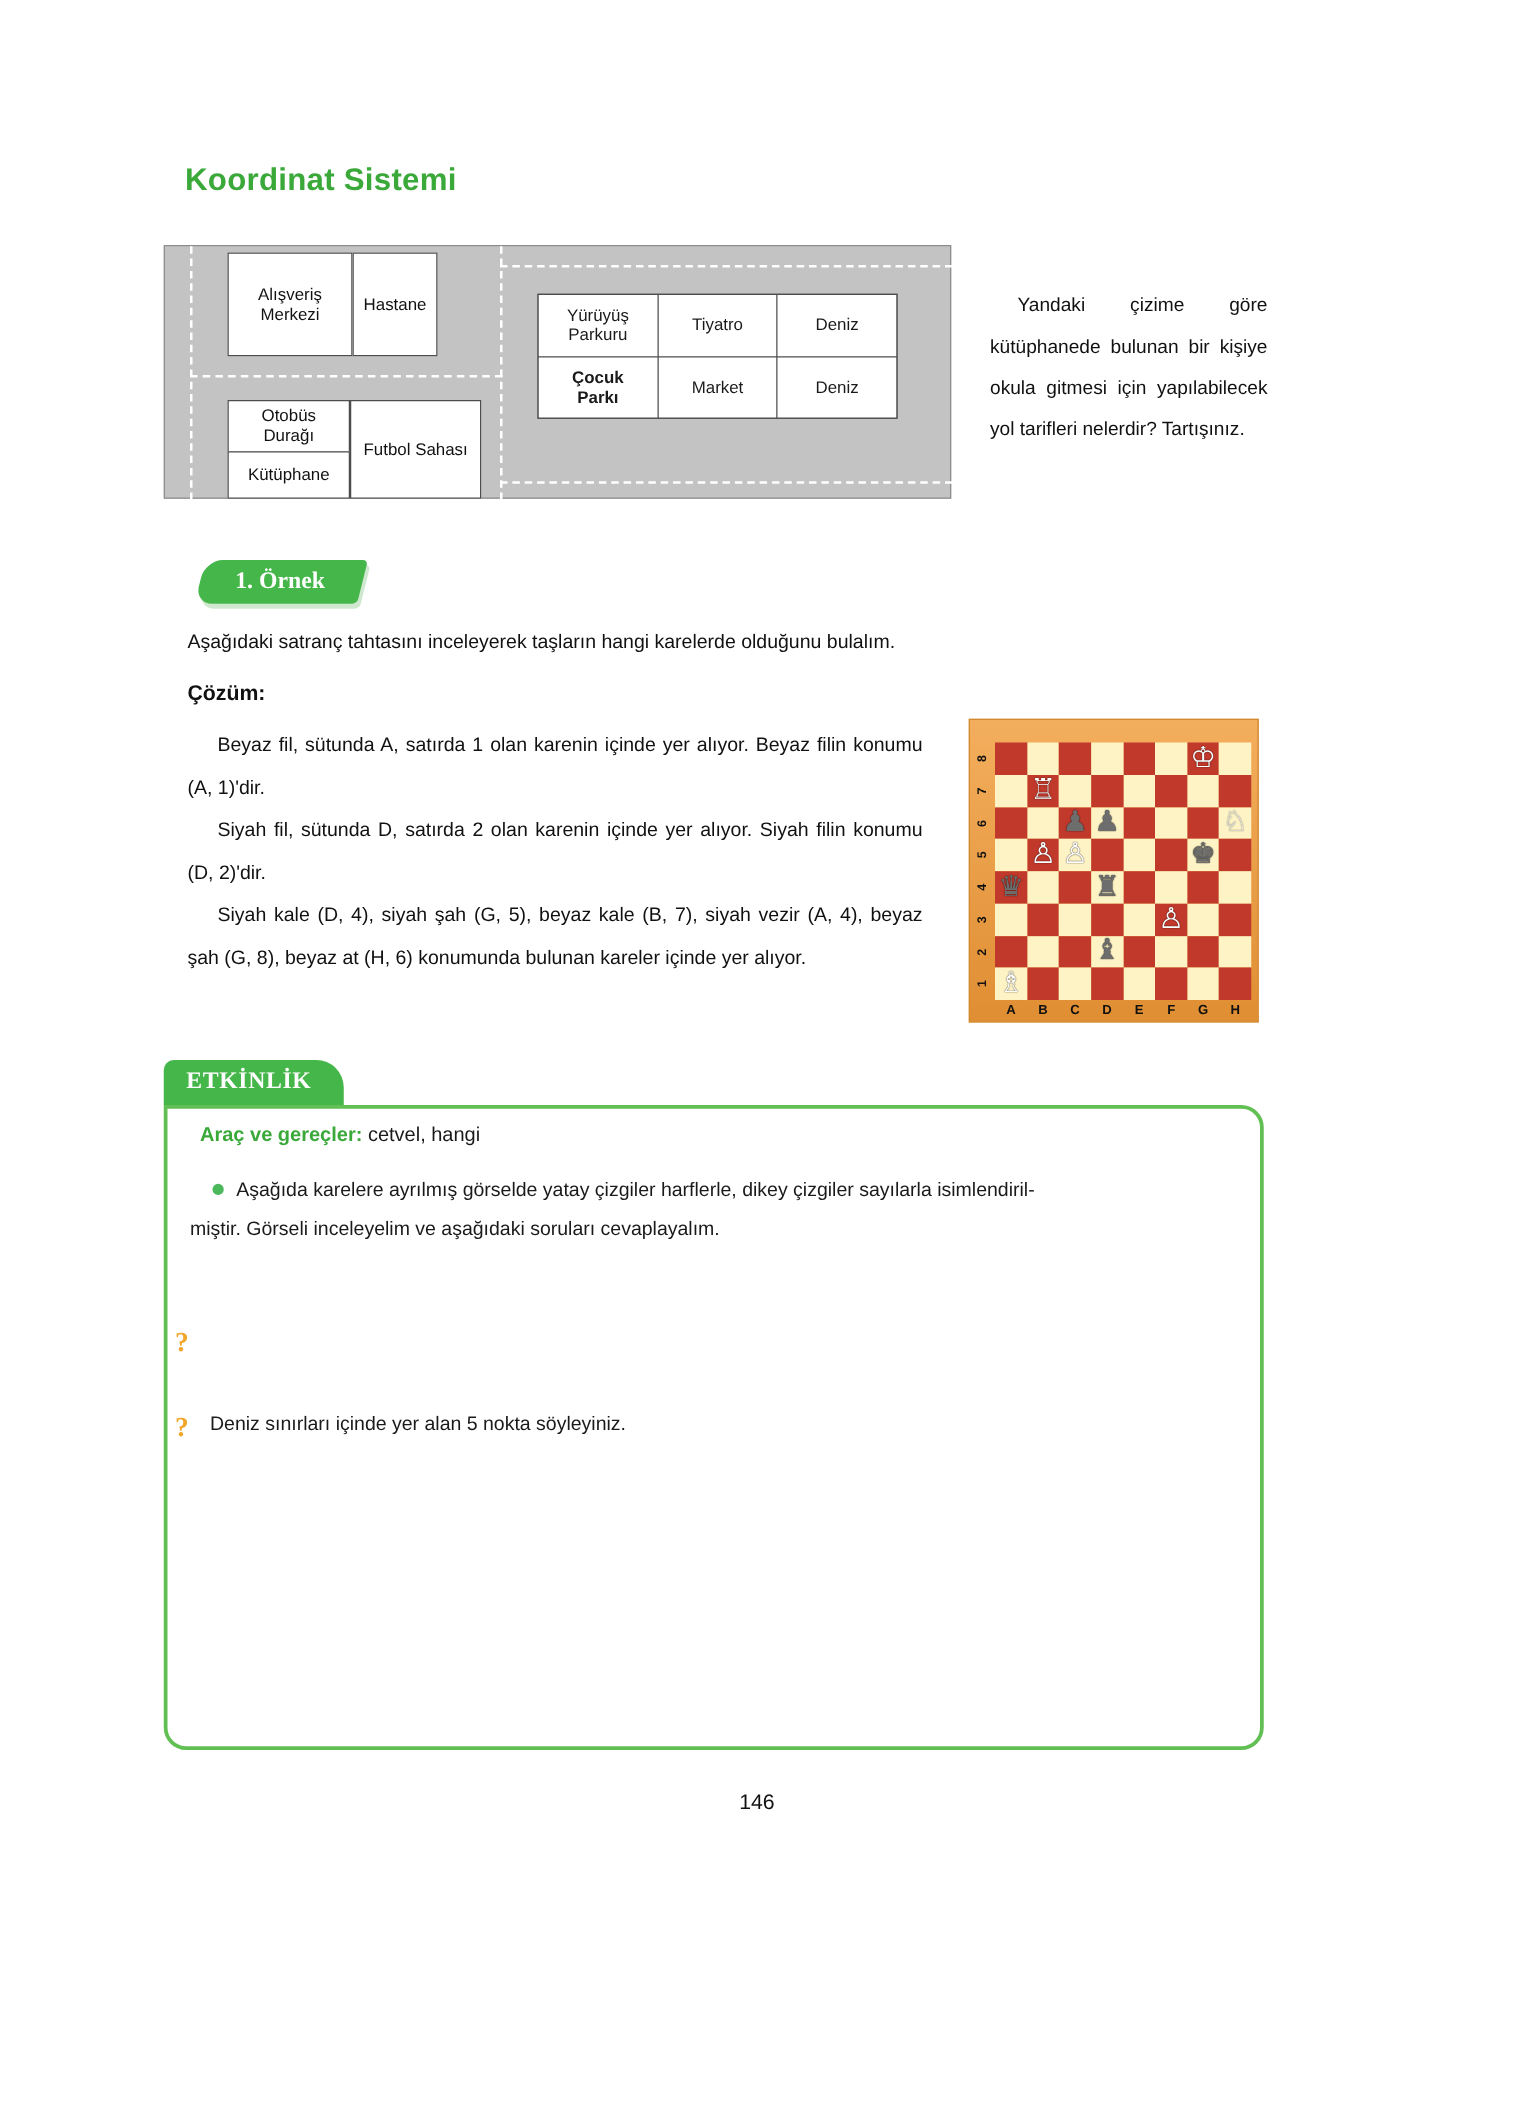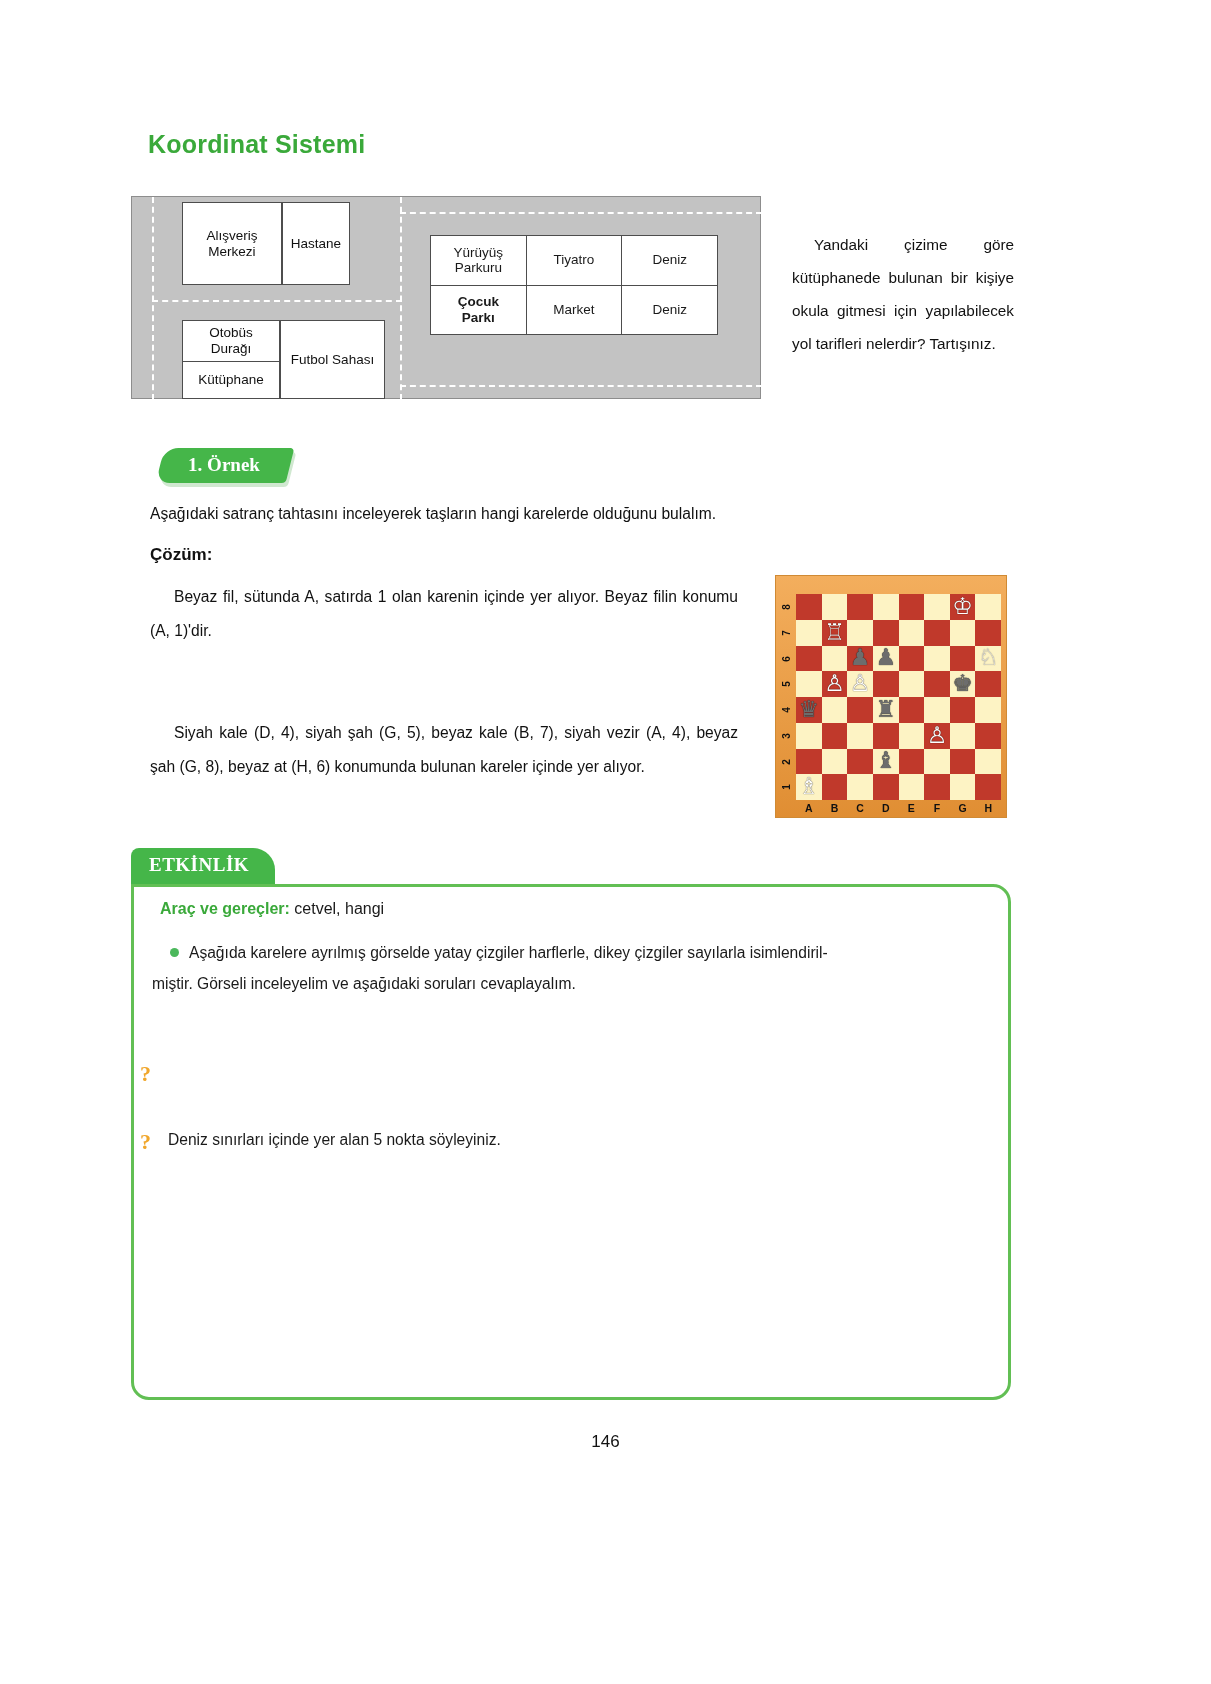--- a/index.html
+++ b/index.html
@@ -315,20 +315,21 @@
       <span>1. Örnek</span>
     </div>
   </div>
 
   <div class="body-text" style="left:150px; top:497px; width:730px;">Aşağıdaki satranç tahtasını inceleyerek taşların hangi karelerde olduğunu bulalım.</div>
 
   <div class="cozum">Çözüm:</div>
 
   <div class="body-text p-indent" style="left:150px; top:580px; width:588px;">Beyaz fil, sütunda A, satırda 1 olan karenin içinde yer alıyor. Beyaz filin konumu (A, 1)'dir.</div>
 
+  <div class="body-text p-indent" style="left:150px; top:648px; width:588px;">Siyah fil, sütunda D, satırda 2 olan karenin içinde yer alıyor. Siyah filin konumu (D, 2)'dir.</div>
 
   <div class="body-text p-indent" style="left:150px; top:716px; width:588px;">Siyah kale (D, 4), siyah şah (G, 5), beyaz kale (B, 7), siyah vezir (A, 4), beyaz şah (G, 8), beyaz at (H, 6) konumunda bulunan kareler içinde yer alıyor.</div>
 
   <div class="chessbox">
     <div class="chess-inner">
       <div class="rank-strip" id="rank-strip">
           <span>8</span>
           <span>7</span>
           <span>6</span>
           <span>5</span>

